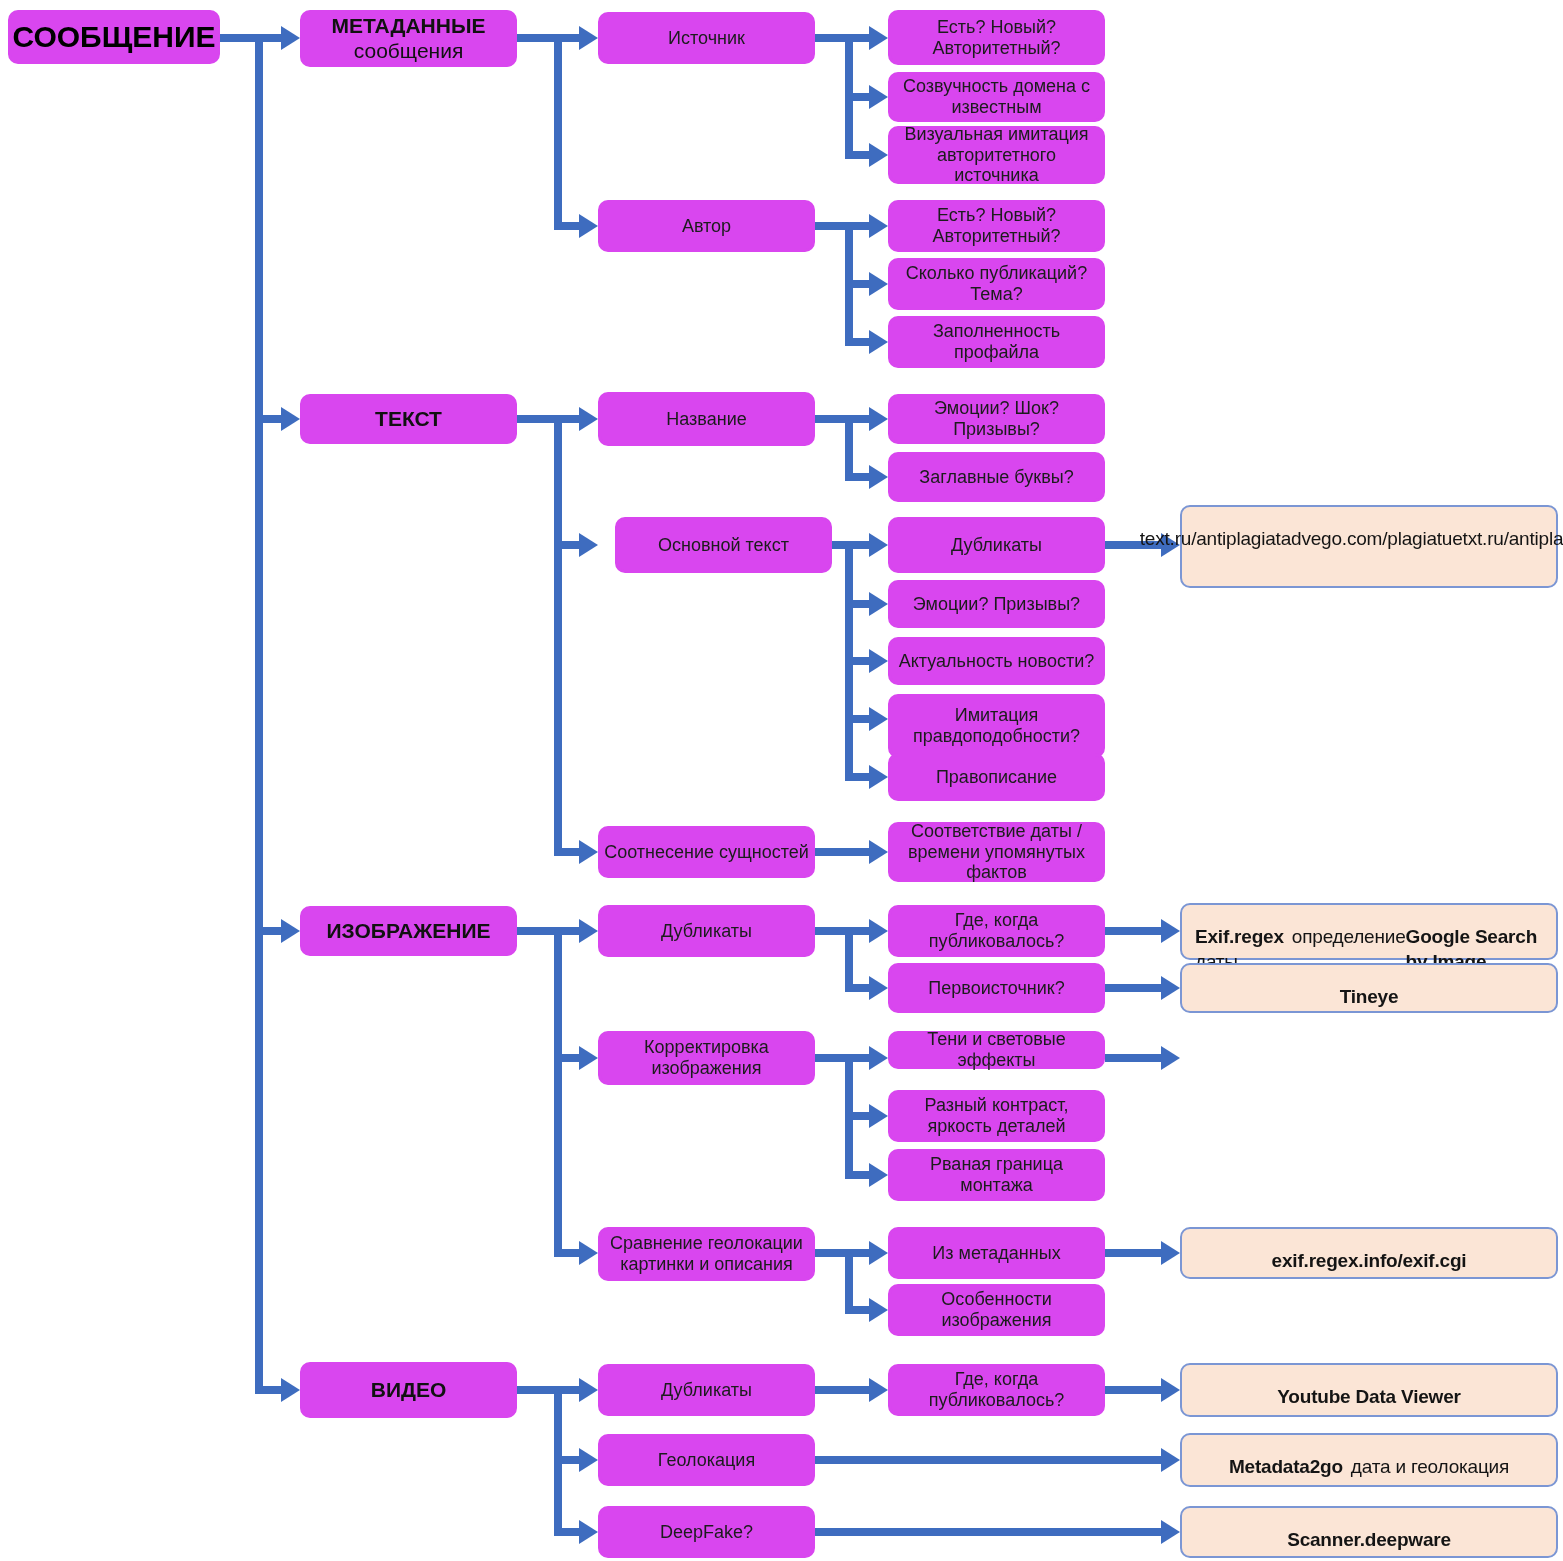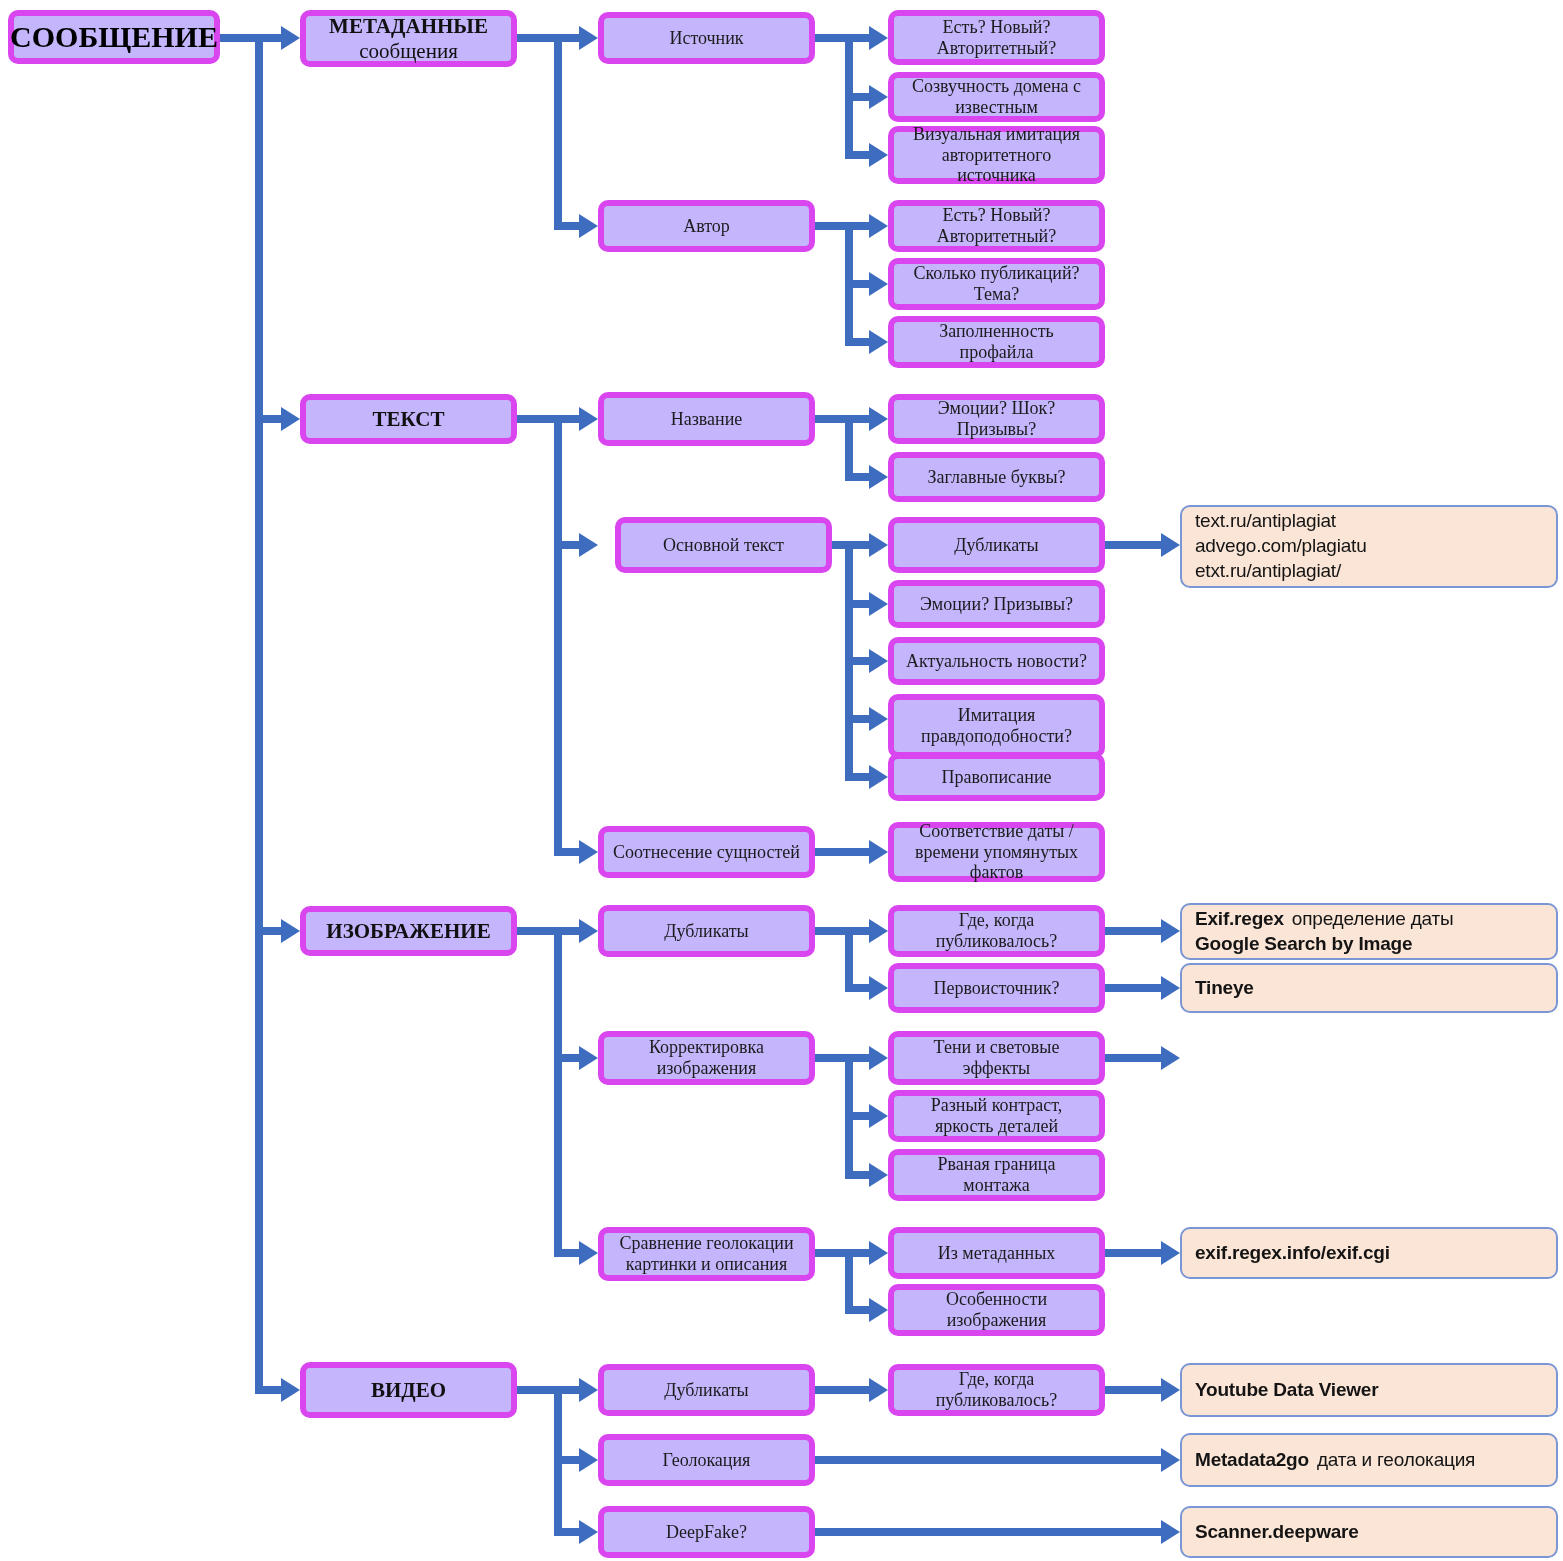--- a/index.html
+++ b/index.html
@@ -1,28 +1,28 @@
 <!DOCTYPE html>
 <html><head>
 <meta charset="utf-8">
 <style>
   html,body{margin:0;padding:0;background:#ffffff;}
   .canvas{position:relative;width:1563px;height:1561px;background:#ffffff;
           font-family:"Liberation Sans",sans-serif;overflow:hidden;}
   .connectors{position:absolute;left:0;top:0;}
-  .node{position:absolute;box-sizing:border-box;background:#c4b5fd;border:6px solid #d946ef;
+  .node{position:absolute;box-sizing:border-box;background:#d946ef;border:3px solid #d946ef;
         border-radius:10px;display:flex;align-items:center;justify-content:center;
-        text-align:center;color:#1c1c1c;font-size:18px;line-height:1.16;font-family:Liberation Serif, serif;}
+        text-align:center;color:#1c1c1c;font-size:18px;line-height:1.16;}
   .node>span{white-space:pre-line;}
   .root{font-size:30px;font-weight:700;color:#000;}
   .cat{font-size:21px;font-weight:700;color:#111;text-align:center;}
   .cat2{font-size:21px;flex-direction:column;color:#111;}
   .cat2 .b{font-weight:700;}
   .tool{position:absolute;box-sizing:border-box;background:#fbe5d6;border:2px solid #7b96d4;
-        border-radius:10px;display:flex;flex-direction:column;justify-content:center;
+        border-radius:10px;display:flex;justify-content:center;
         padding:20px 13px;font-size:19px;color:#141414;line-height:1.3;letter-spacing:-0.2px;
         text-align:left;}
   .b{font-weight:700;}
   .desc{margin-left:8px;font-weight:400;}
   .tline{display:block;}
 </style>
 </head>
 <body>
 
 <div class="canvas">
@@ -267,21 +267,21 @@
 времени упомянутых
 фактов</span>
   </div>
   <div class="node" style="left:888px;top:905px;width:217px;height:52px">
     <span>Где, когда
 публиковалось?</span>
   </div>
   <div class="node" style="left:888px;top:963px;width:217px;height:50px">
     <span>Первоисточник?</span>
   </div>
-  <div class="node" style="left:888px;top:1031px;width:217px;height:54px">
+  <div class="node" style="left:888px;top:1031px;width:217px;height:38px">
     <span>Тени и световые
 эффекты</span>
   </div>
   <div class="node" style="left:888px;top:1090px;width:217px;height:52px">
     <span>Разный контраст,
 яркость деталей</span>
   </div>
   <div class="node" style="left:888px;top:1149px;width:217px;height:52px">
     <span>Рваная граница
 монтажа</span>

